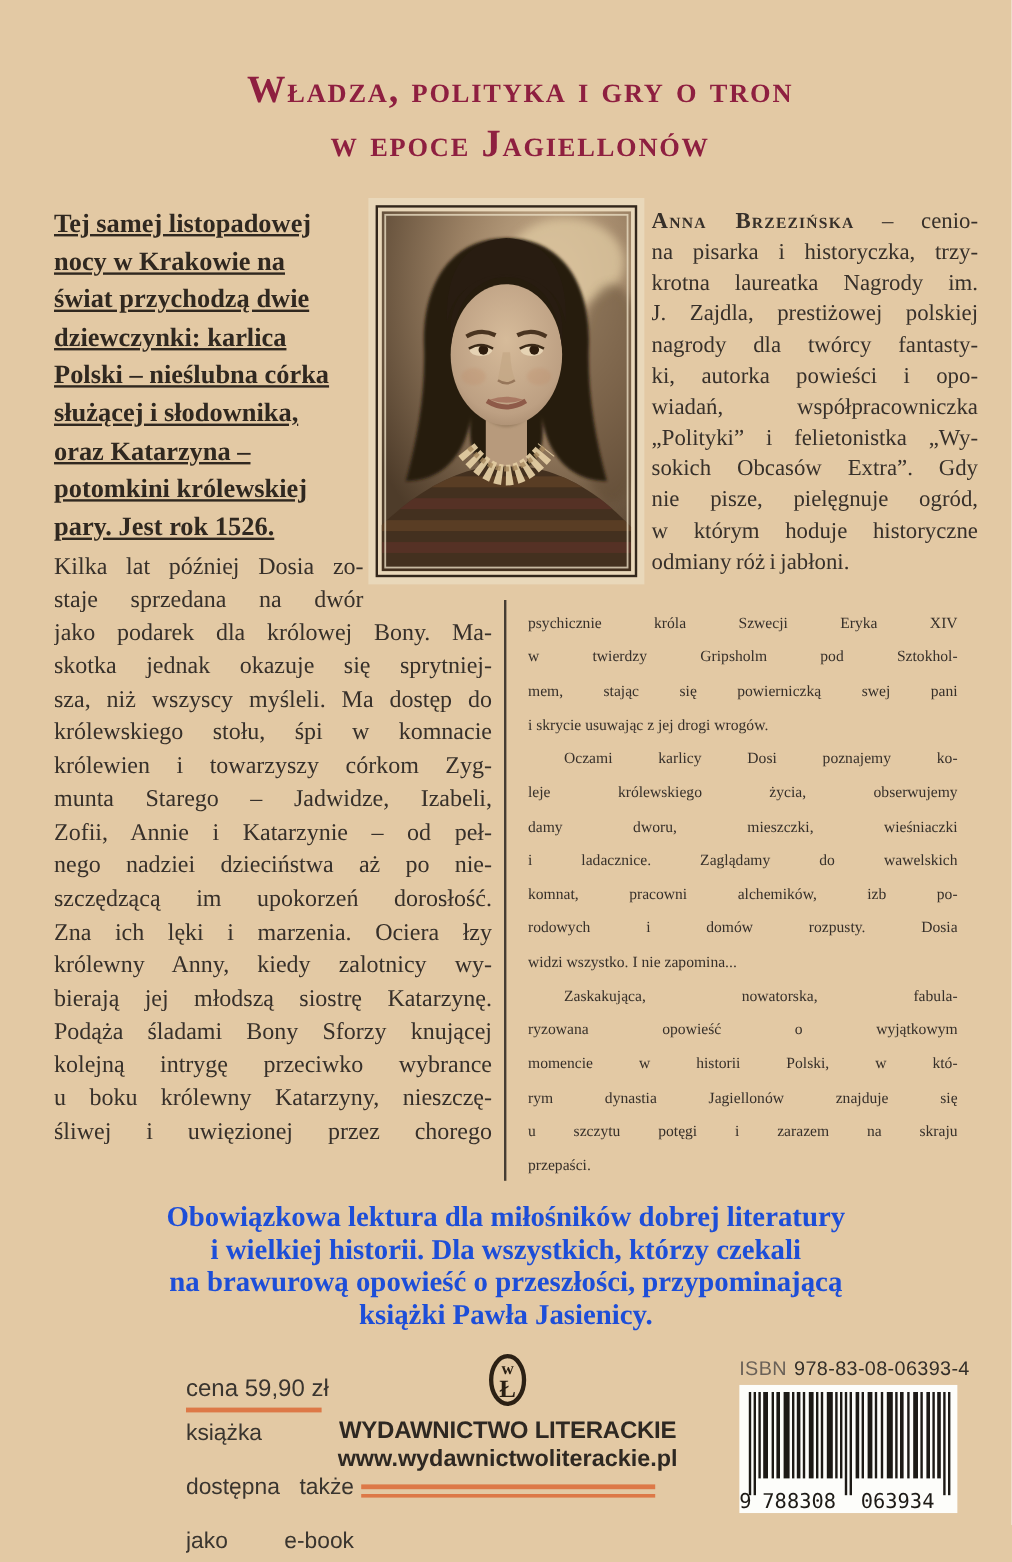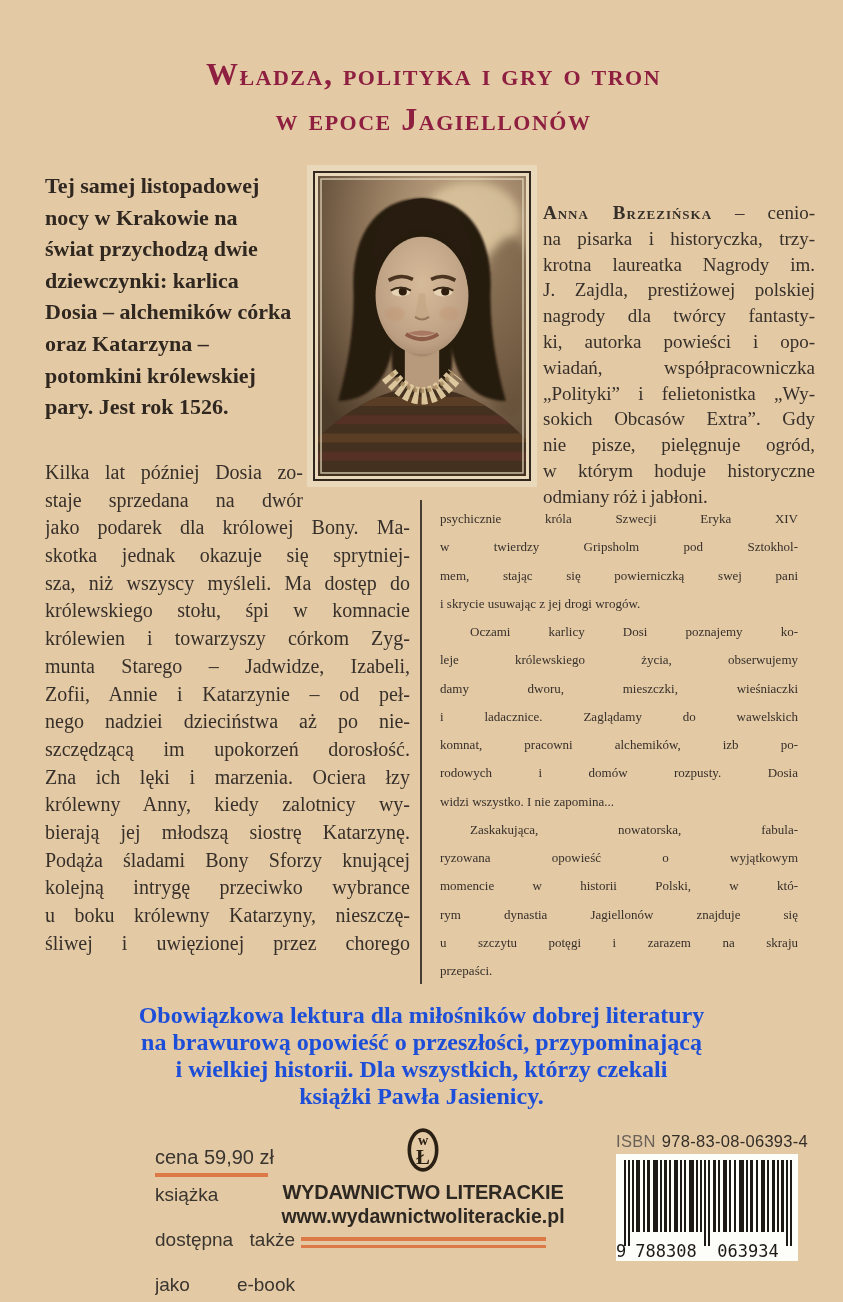--- a/index.html
+++ b/index.html
@@ -24,35 +24,35 @@
   .line.rag::after{content:none;}
   .line.ind{text-indent:30px;}
   .line.nar{width:258px;}
   .ragged-all .line{text-align:left;}
   .ragged-all .line::after{content:none;}
   .center-all .line{text-align:center;}
   .center-all .line::after{content:none;}
   
   .intro{
     position:absolute; left:45px; top:170px; width:272px;
-    font-size:22px; font-weight:700; color:#302820; --lh:31.6px;
+    font-size:22px; font-weight:700; color:#302820;text-decoration:underline; --lh:31.6px;
   }
   
   .photo{
     position:absolute; left:307px; top:165px; width:230px; height:322px;
     background:#e9d8ba; padding:6px; box-sizing:border-box;
   }
   .photo-frame{
     border:2px solid #32271c; padding:3px; height:100%; box-sizing:border-box;
   }
   .photo-frame svg{display:block; width:100%; height:100%;}
   
   .bio{
     position:absolute; left:543px; top:172px; width:272px;
-    font-size:19px; --lh:25.8px; word-spacing:-1px;margin-top:28px;
+    font-size:19px; --lh:25.8px; word-spacing:-1px;
   }
   .bio .sc{font-variant:small-caps; font-weight:600; letter-spacing:1px;}
   
   .colL{
     position:absolute; left:45px; top:459px; width:365px;
     font-size:20px; --lh:27.7px;
   }
   .colR{
     position:absolute; left:440px; top:505px; width:358px;
     font-size:13px; --lh:28.25px;
@@ -100,21 +100,22 @@
   <div class="title">
     <div>Władza, polityka i gry o tron</div>
     <div>w epoce Jagiellonów</div>
   </div>
 
   <div class="intro ragged-all">
       <div class="line">Tej samej listopadowej</div>
       <div class="line">nocy w Krakowie na</div>
       <div class="line">świat przychodzą dwie</div>
       <div class="line">dziewczynki: karlica</div>
-      <div class="line">Dosia – alchemików córka</div>
+      <div class="line">Polski – nieślubna córka</div>
+      <div class="line">służącej i słodownika,</div>
       <div class="line">oraz Katarzyna –</div>
       <div class="line">potomkini królewskiej</div>
       <div class="line">pary. Jest rok 1526.</div>
     </div>
 
   <div class="photo">
     <div class="photo-frame">
       <svg viewBox="0 0 206 296" preserveAspectRatio="none">
         <defs>
           <radialGradient id="pbg" cx="68%" cy="20%" r="85%">
@@ -230,22 +231,22 @@
       <div class="line ind">Zaskakująca, nowatorska, fabula-</div>
       <div class="line">ryzowana opowieść o wyjątkowym</div>
       <div class="line">momencie w historii Polski, w któ-</div>
       <div class="line">rym dynastia Jagiellonów znajduje się</div>
       <div class="line">u szczytu potęgi i zarazem na skraju</div>
       <div class="line rag">przepaści.</div>
     </div>
 
   <div class="blurb center-all">
       <div class="line">Obowiązkowa lektura dla miłośników dobrej literatury</div>
+      <div class="line">i wielkiej historii. Dla wszystkich, którzy czekali</div>
       <div class="line">na brawurową opowieść o przeszłości, przypominającą</div>
-      <div class="line">i wielkiej historii. Dla wszystkich, którzy czekali</div>
       <div class="line">książki Pawła Jasienicy.</div>
     </div>
 
   <div class="price-block">
     <div class="price">cena 59,90 zł</div>
     <div class="price-rule"></div>
     <div class="ebook">
         <div class="line">książka</div>
         <div class="line">dostępna także</div>
         <div class="line">jako e-book</div>

